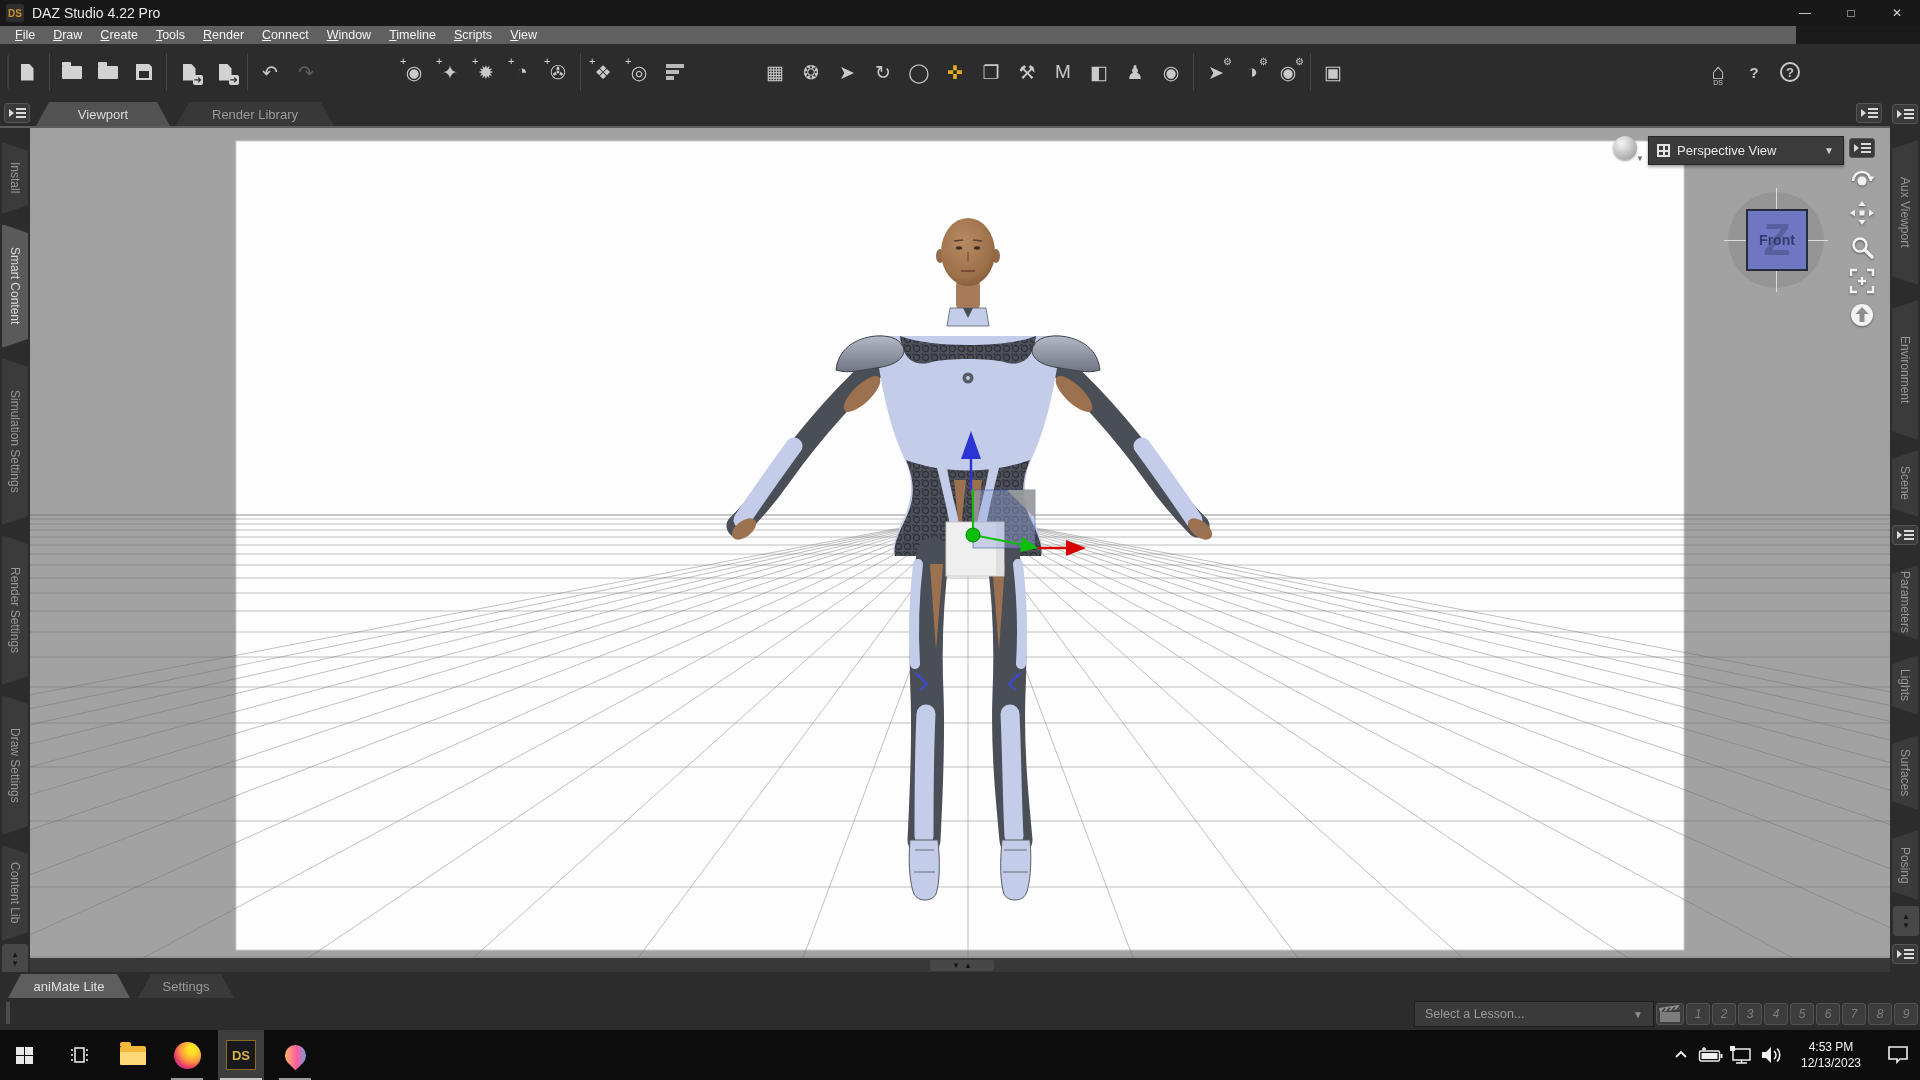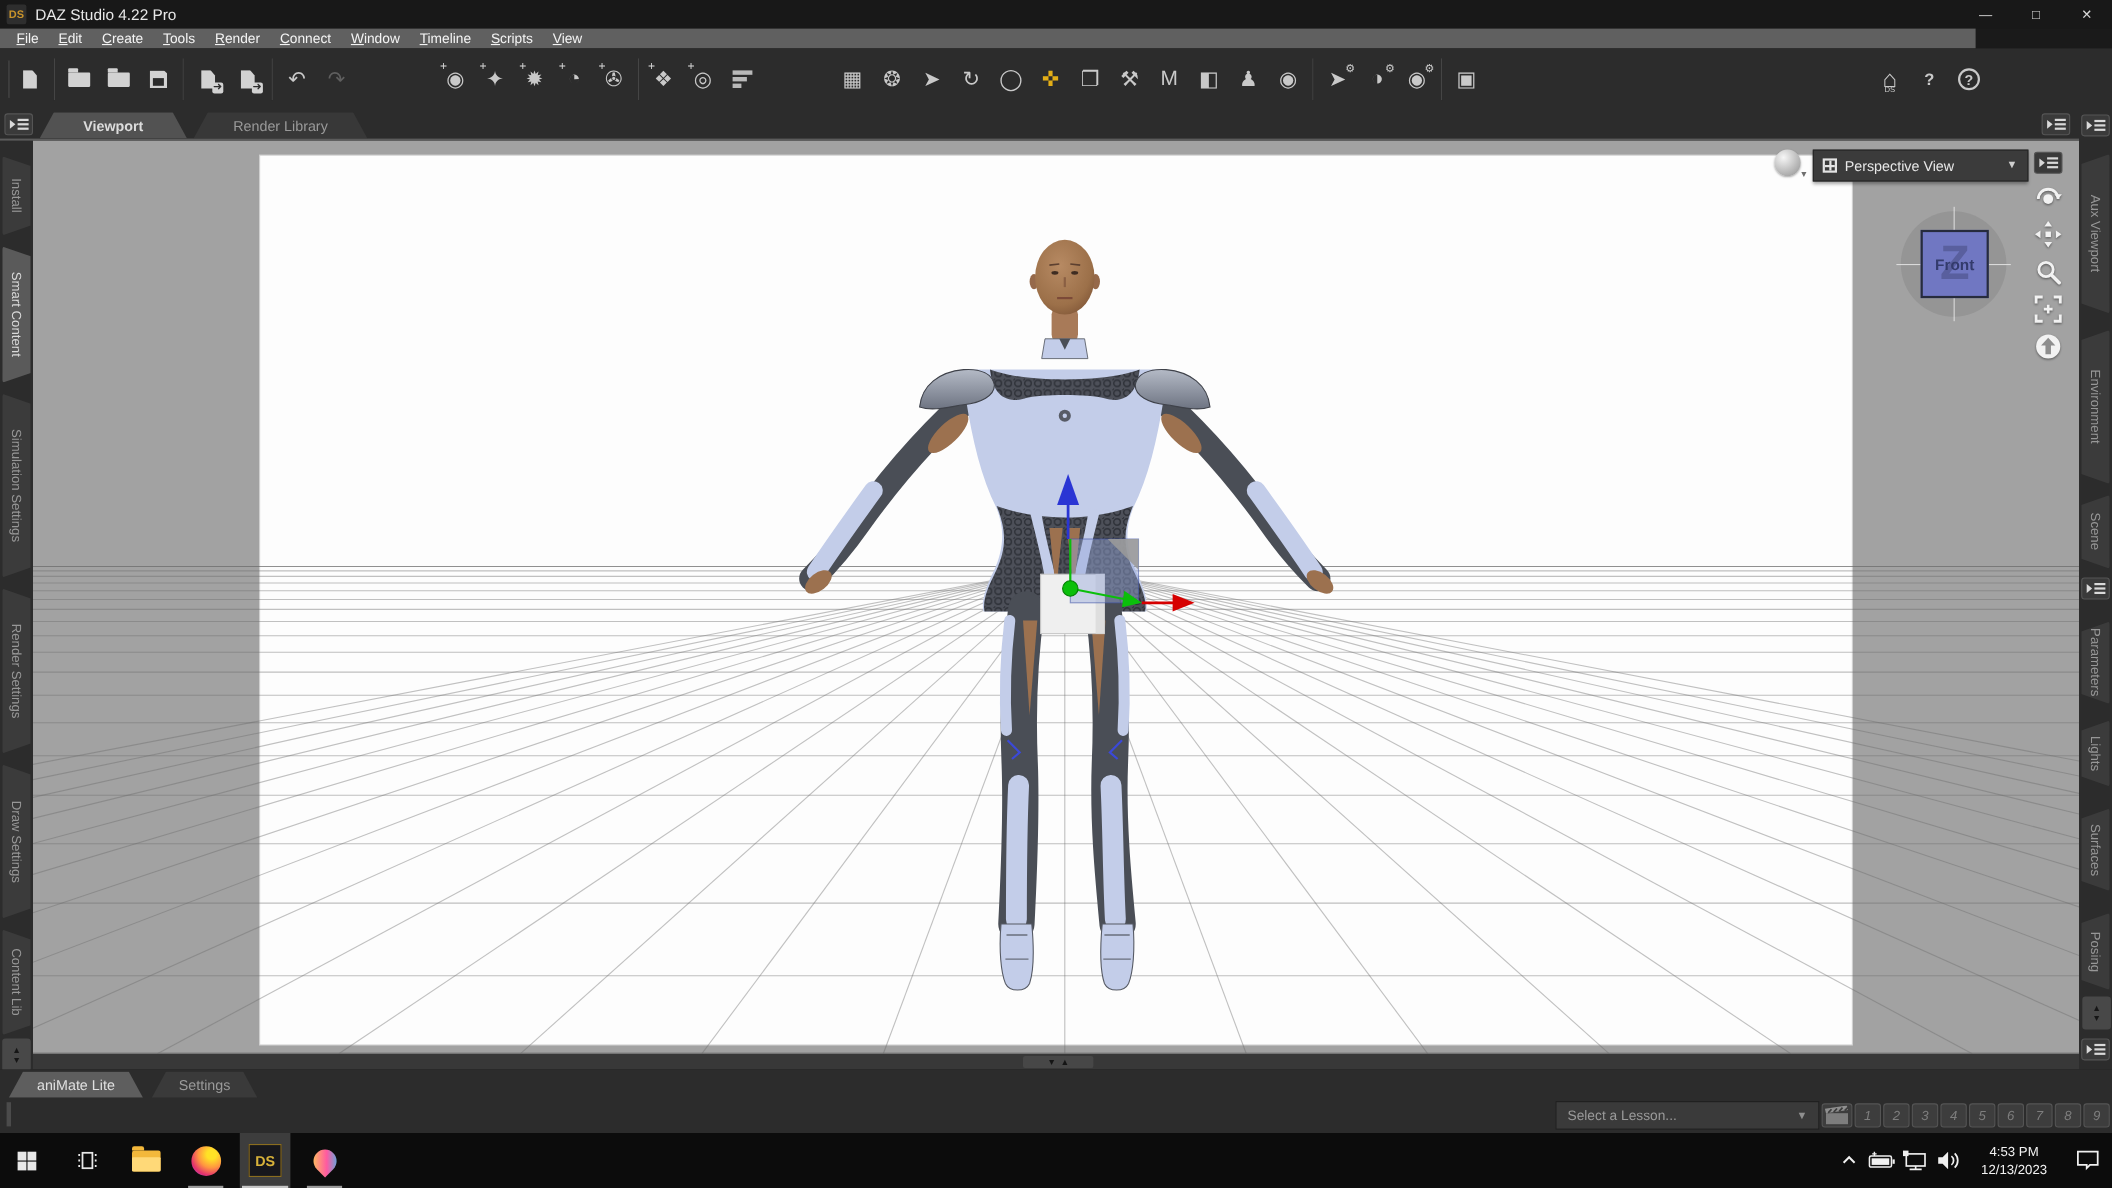--- a/index.html
+++ b/index.html
@@ -159,21 +159,21 @@
   <div id="win-title">DAZ Studio 4.22 Pro</div>
   <div id="win-controls">
     <div class="win-btn">—</div>
     <div class="win-btn">□</div>
     <div class="win-btn">✕</div>
   </div>
 </div>
 
 <div id="menubar">
   <span class="menu-item">File</span>
-  <span class="menu-item">Edit</span>
+  <span class="menu-item">Draw</span>
   <span class="menu-item">Create</span>
   <span class="menu-item">Tools</span>
   <span class="menu-item">Render</span>
   <span class="menu-item">Connect</span>
   <span class="menu-item">Window</span>
   <span class="menu-item">Timeline</span>
   <span class="menu-item">Scripts</span>
   <span class="menu-item">View</span>
 </div>
 
@@ -285,21 +285,21 @@
 
 <div id="tabrow">
   <div class="pm-icon abs" style="left:4px; top:3px;">
       <span class="tri"></span>
       <span class="bars">
         <i></i>
         <i></i>
         <i></i>
       </span>
     </div>
-  <div class="tab on" style="left:36px; width:134px;font-weight:bold;">Viewport</div>
+  <div class="tab on" style="left:36px; width:134px;">Viewport</div>
   <div class="tab off" style="left:176px; width:158px;">Render Library</div>
   <div class="pm-icon abs" style="left:1856px; top:3px;">
       <span class="tri"></span>
       <span class="bars">
         <i></i>
         <i></i>
         <i></i>
       </span>
     </div>
   <div class="underline"></div>

